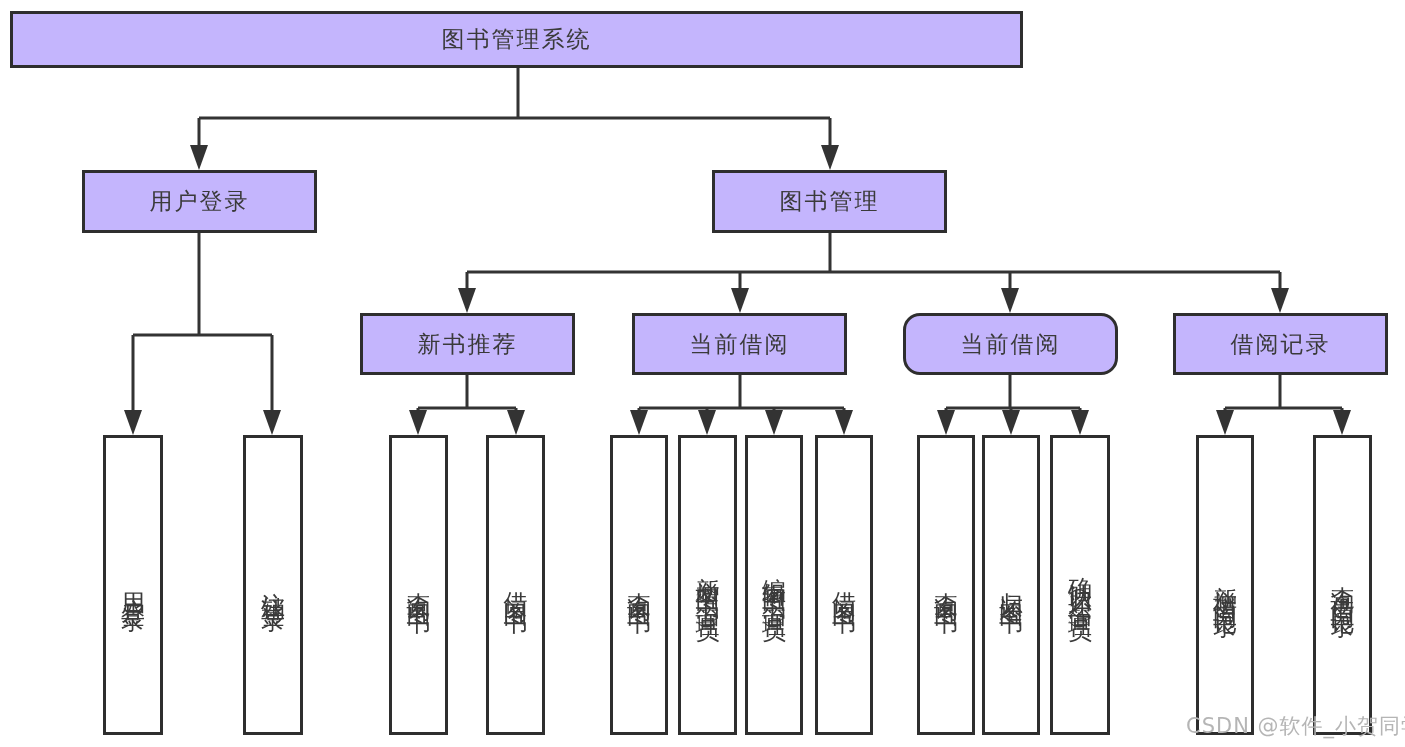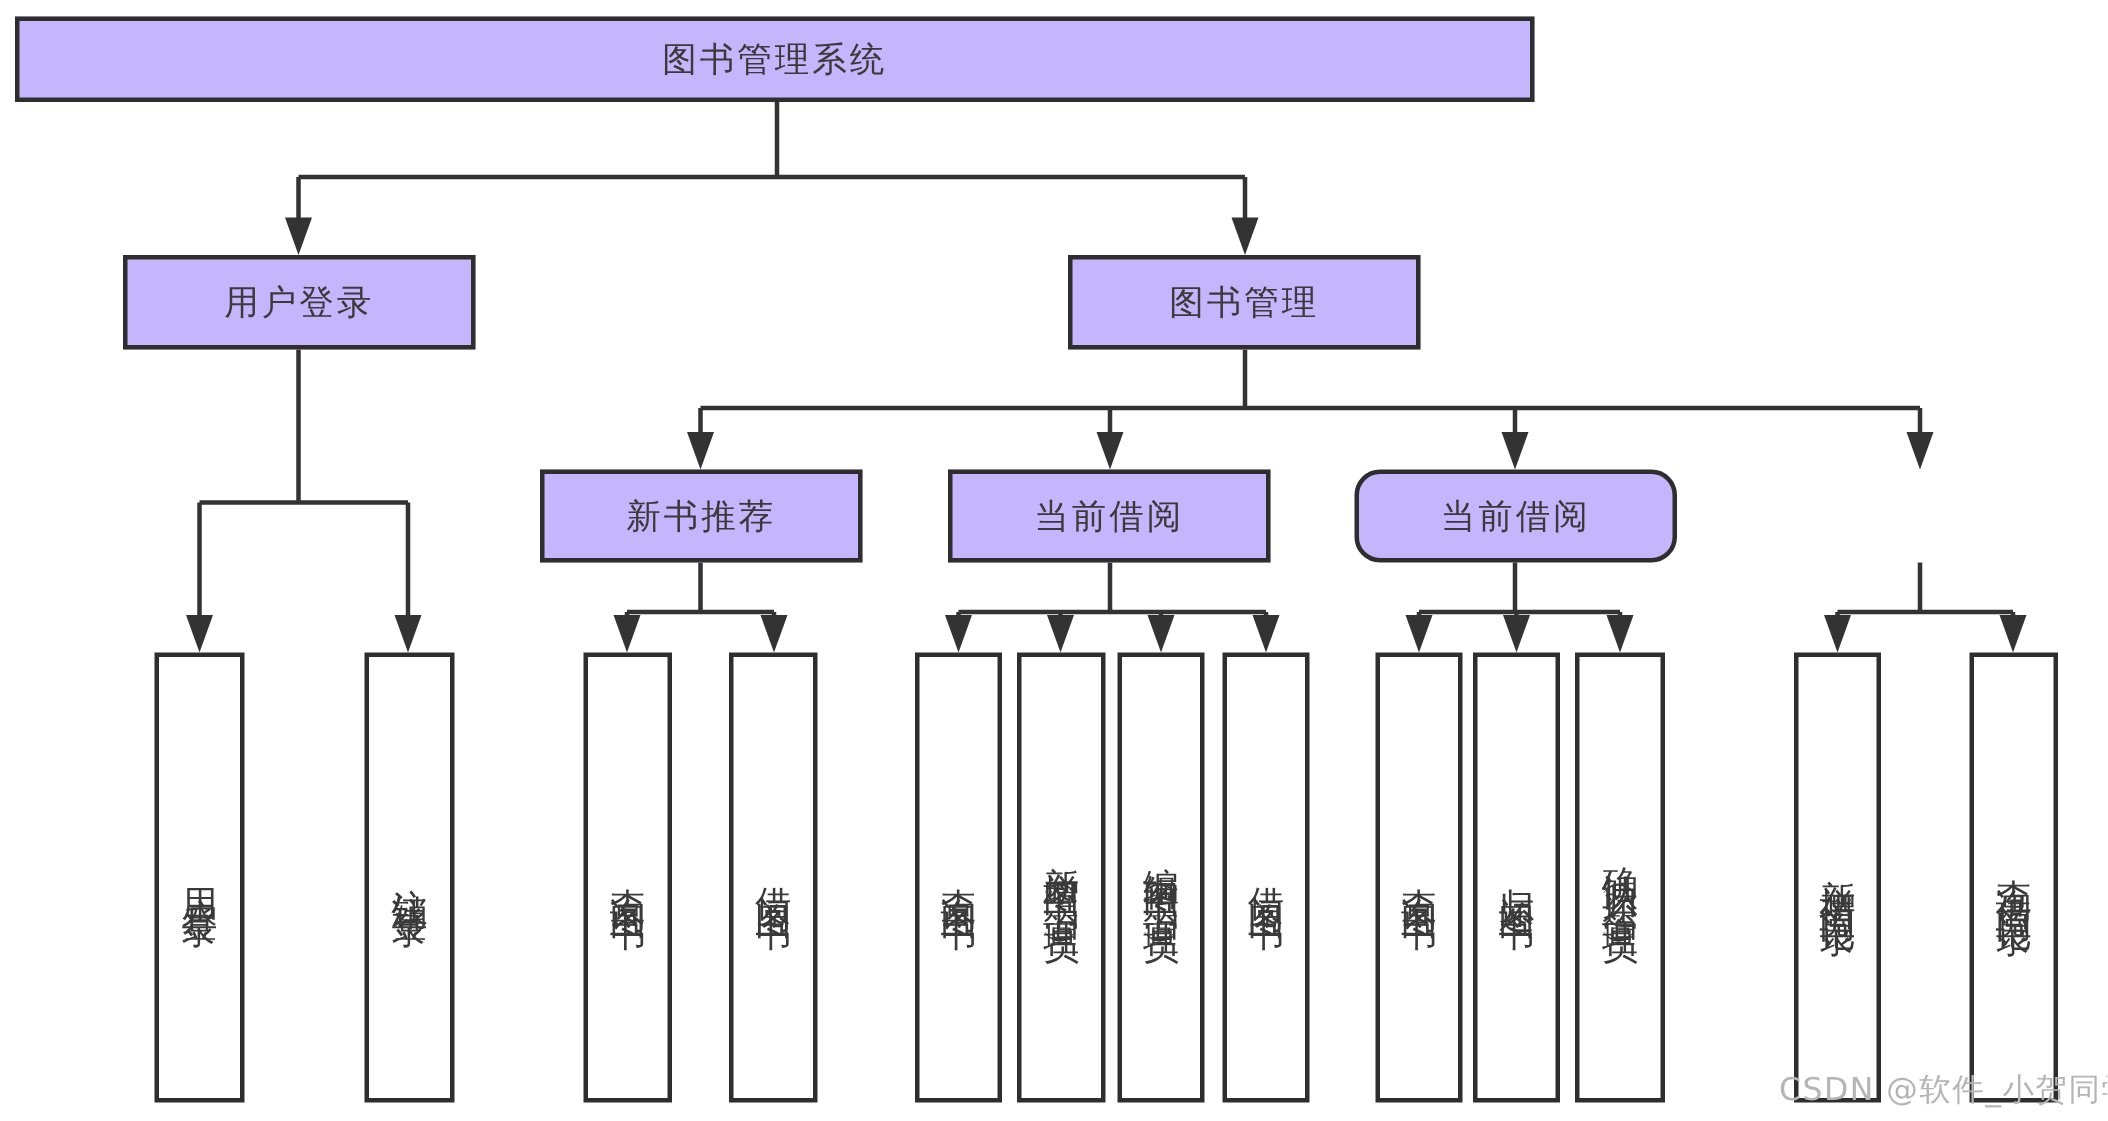--- a/index.html
+++ b/index.html
@@ -128,20 +128,23 @@
 
   <div class="hbox" style="left:712px; top:170px; width:235px; height:63px;">
     <span>图书管理</span>
   </div>
   <div class="hbox" style="left:632px; top:313px; width:215px; height:62px;">
     <span>当前借阅</span>
   </div>
   <div class="hbox" style="left:903px; top:313px; width:215px; height:62px;border-radius:17px;">
     <span>当前借阅</span>
   </div>
+  <div class="hbox" style="left:1173px; top:313px; width:215px; height:62px;">
+    <span>借阅记录</span>
+  </div>
 
   <div class="vbox" style="left:103px; width:60px;">
     <span class="vtext">用户登录</span>
   </div>
   <div class="vbox" style="left:243px; width:60px;">
     <span class="vtext">注销登录</span>
   </div>
 
   <div class="vbox" style="left:389px; width:59px;">
     <span class="vtext">查询图书</span>

